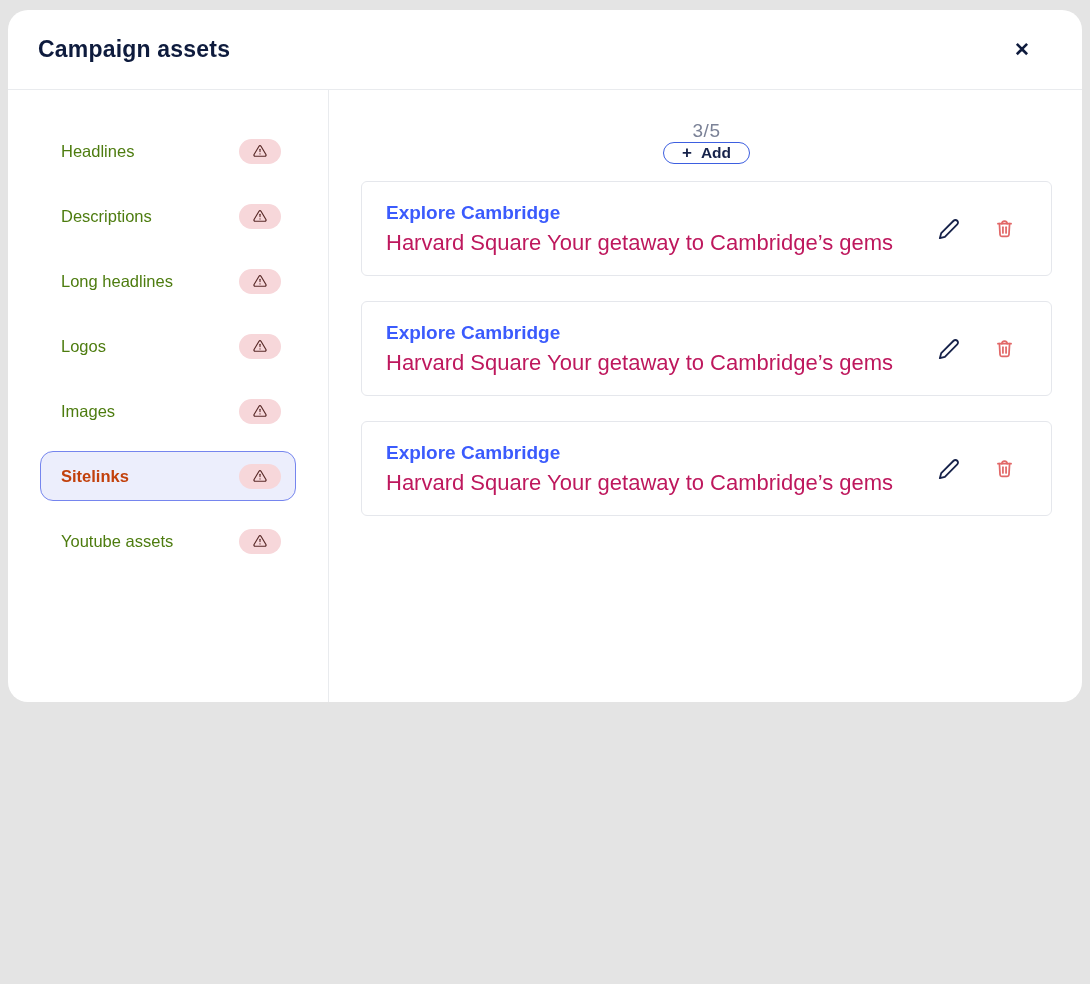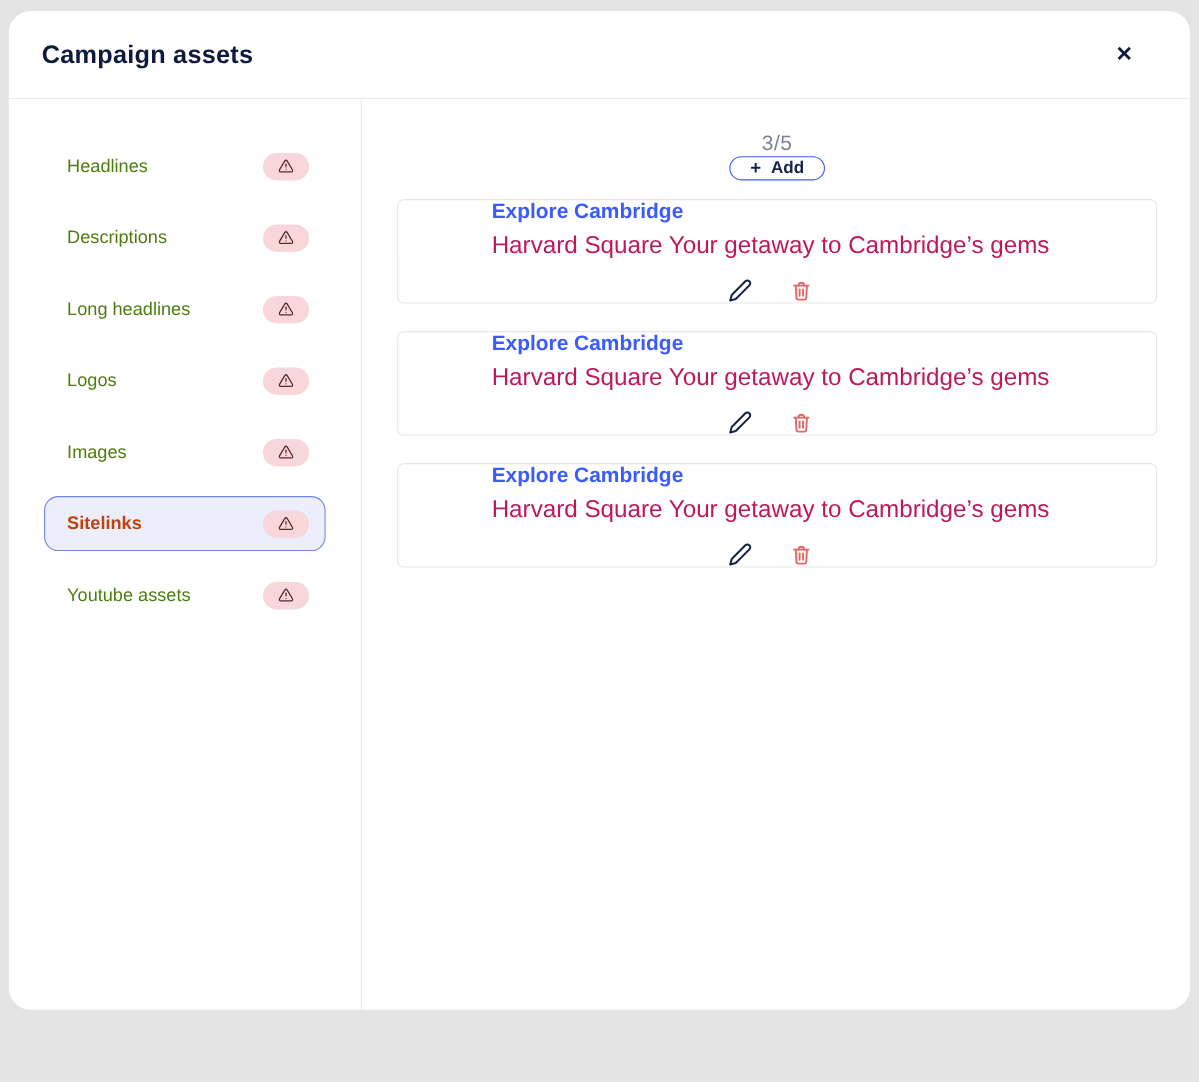--- a/index.html
+++ b/index.html
@@ -6,21 +6,21 @@
   html, body { width: 1090px; height: 984px; }
   body {
     background: #e4e4e4;
     font-family: "Liberation Sans", "DejaVu Sans", sans-serif;
     position: relative;
     overflow: hidden;
   }
   .modal {
     position: absolute;
     left: 8px; top: 10px;
-    width: 1074px; height: 908px;
+    width: 1074px; height: 692px;
     background: #ffffff;
     border-radius: 20px;
     display: flex;
     flex-direction: column;
     overflow: hidden;
   }
   .modal-header {
     flex: 0 0 80px;
     display: flex;
     align-items: center;
@@ -122,21 +122,20 @@
   .card {
     height: 95px;
     border: 1px solid #e5e7ec;
     border-radius: 6px;
     margin-bottom: 25px;
     display: flex;
     align-items: center;
     justify-content: space-between;
     padding: 0 36px 0 24px;
     background: #ffffff;
-    flex-direction: column;
   }
   .card-text { min-width: 0; }
   .card-title {
     font-size: 19px;
     font-weight: 700;
     color: #3b5bfd;
     margin-bottom: 6px;
   }
   .card-desc {
     font-size: 22px;

